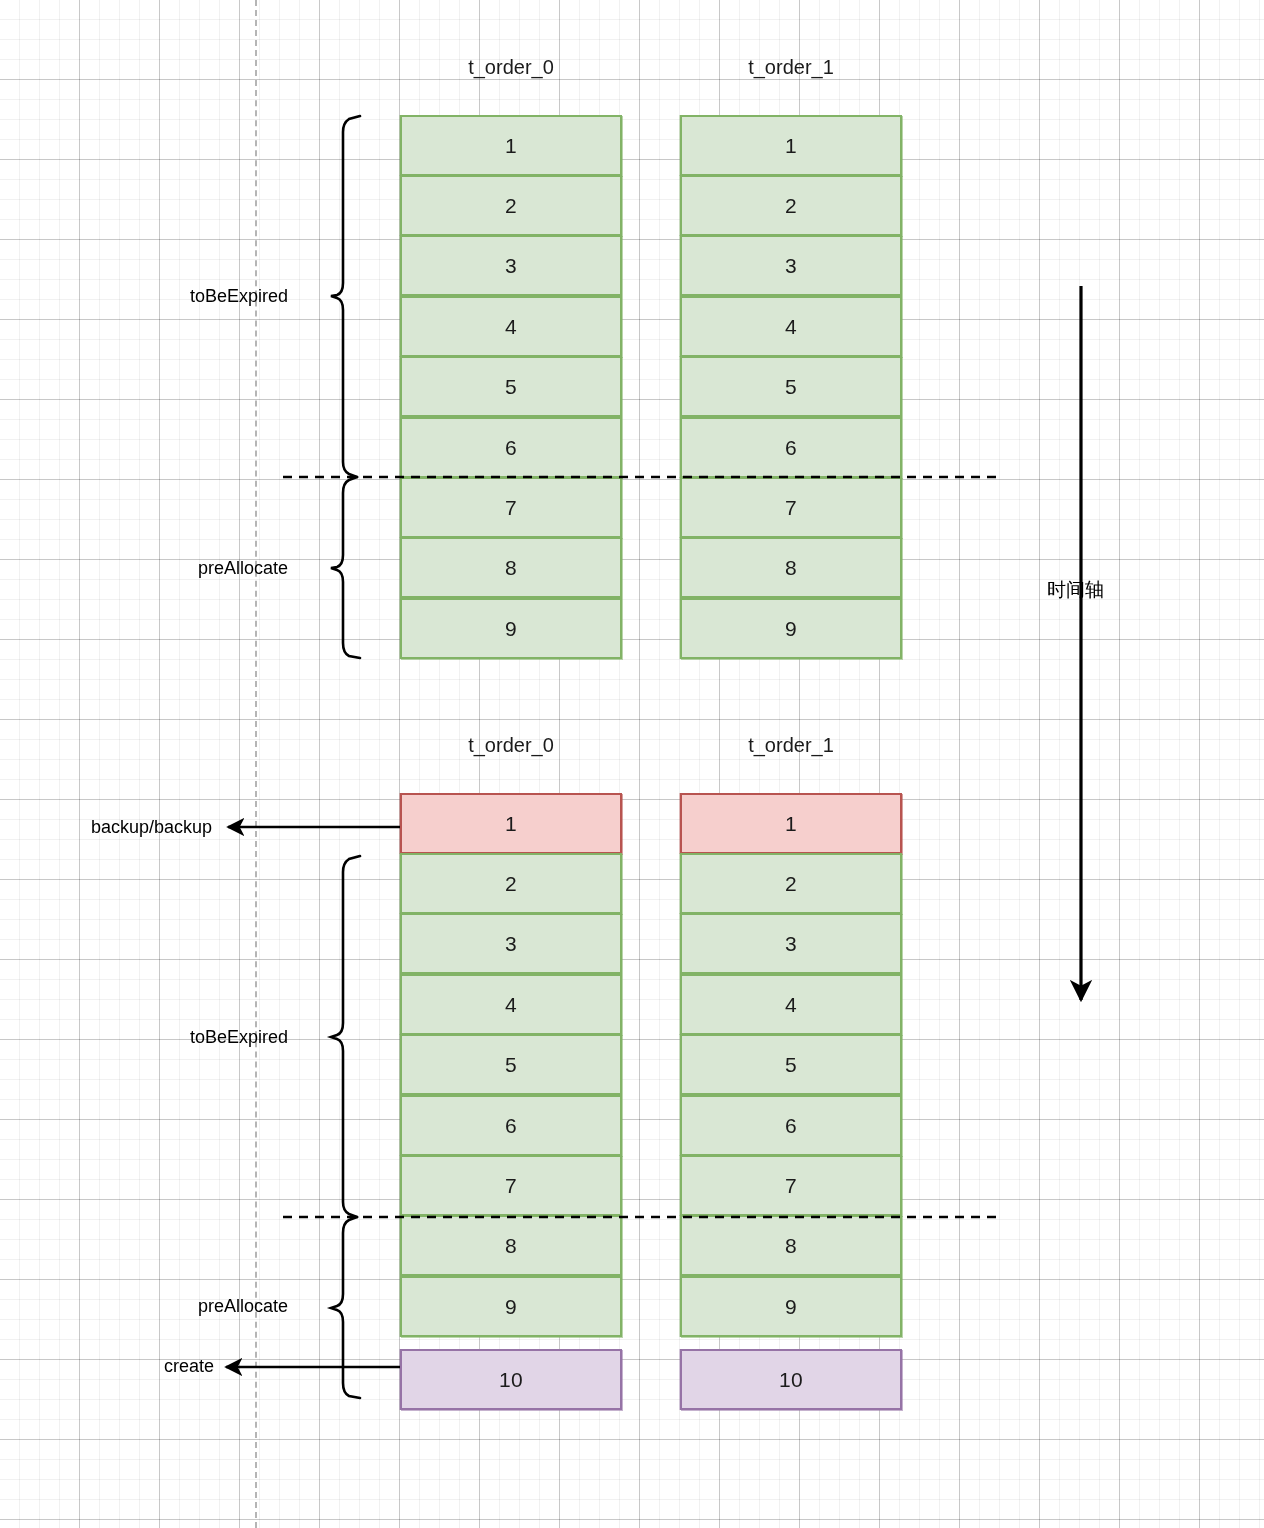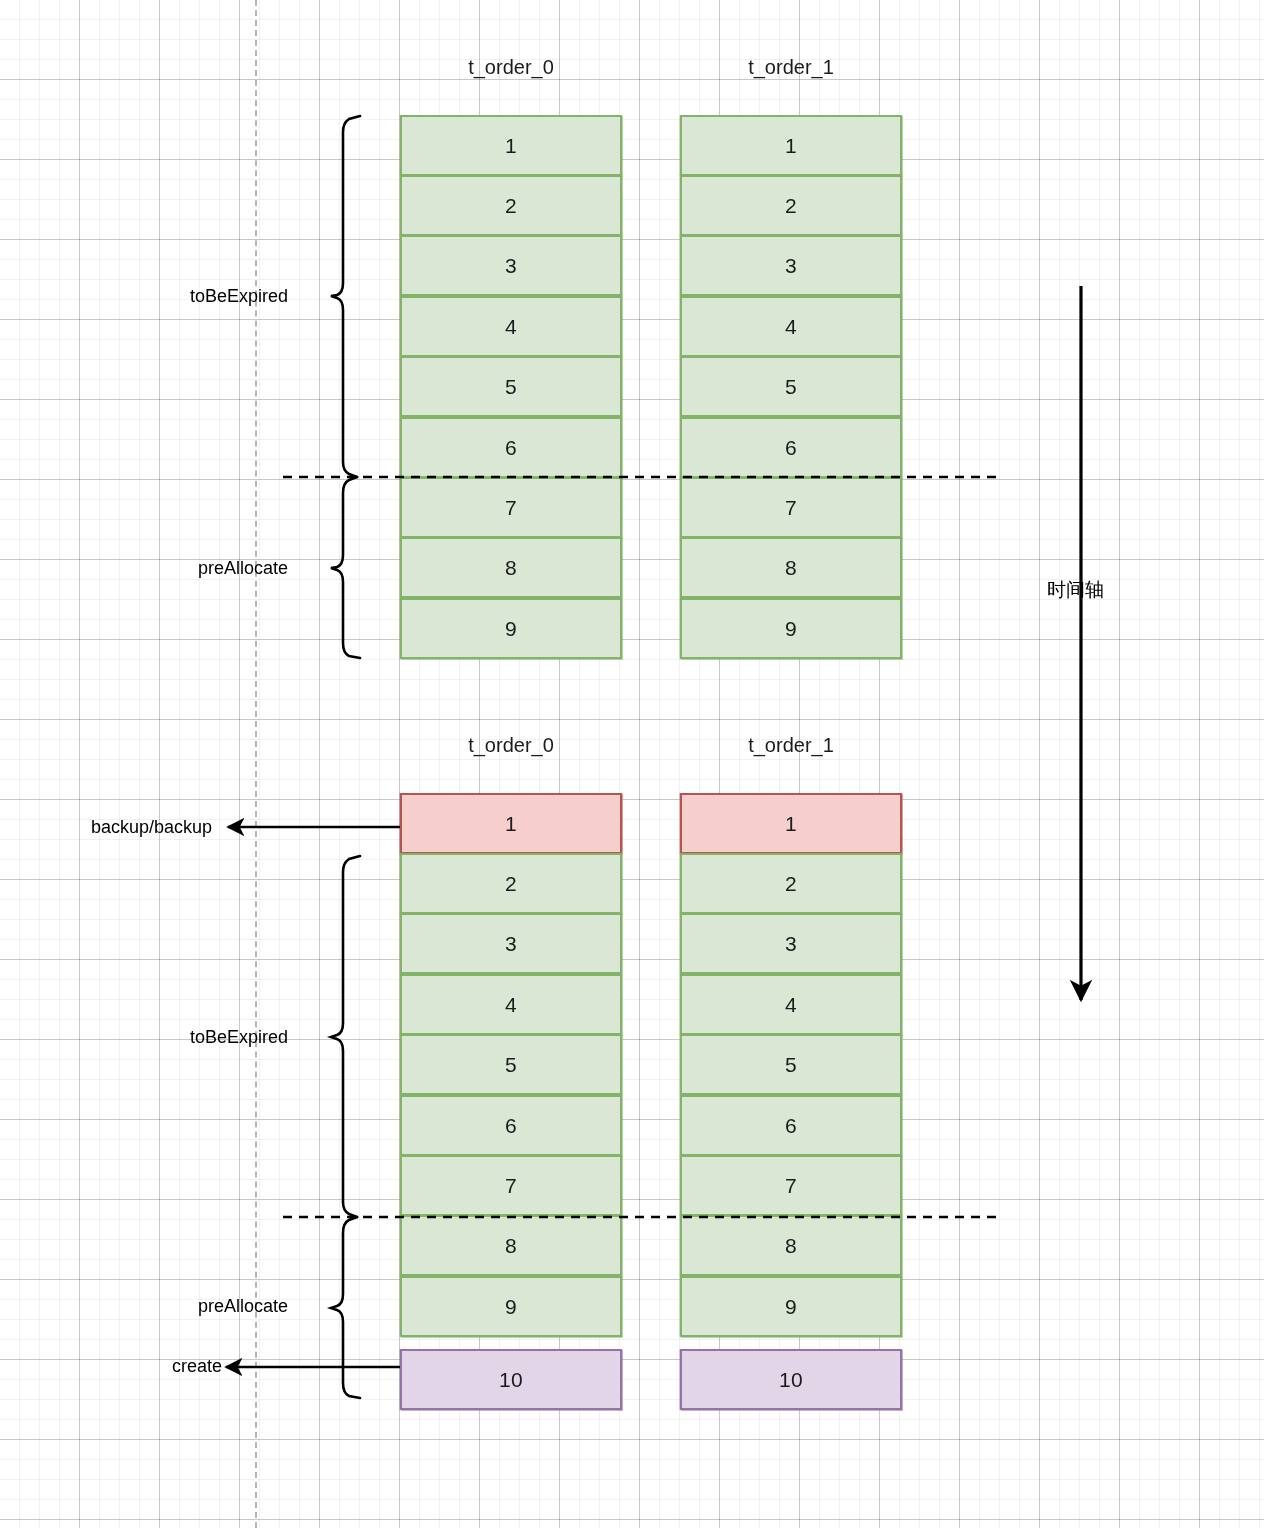--- a/index.html
+++ b/index.html
@@ -235,21 +235,21 @@
         <span>9</span>
       </div>
     <div class="cell purple" style="top:543px; width:222px; height:61px;">
         <span>10</span>
       </div>
   </div>
 
   <div class="side-label right-al" style="left:0px; top:817px; width:212px;">backup/backup</div>
   <div class="side-label right-al" style="left:60px; top:1027px; width:228px;">toBeExpired</div>
   <div class="side-label right-al" style="left:60px; top:1296px; width:228px;">preAllocate</div>
-  <div class="side-label right-al" style="left:12px; top:1356px; width:210px;">create</div>
+  <div class="side-label right-al" style="left:4px; top:1356px; width:210px;">create</div>
 
   <div class="axis-label" style="left:1047px; top:565px;margin-top:12px;">时间轴</div>
 
   <svg class="layer" width="1264" height="1528" viewBox="0 0 1264 1528" xmlns="http://www.w3.org/2000/svg">
     <defs>
       <marker id="arrowhead" viewBox="0 0 10 10" refX="9" refY="5" markerWidth="7" markerHeight="7" orient="auto-start-reverse">
         <path d="M 0 0 L 10 5 L 0 10 L 2.6 5 z" fill="#000000"></path>
       </marker>
     </defs>
 

